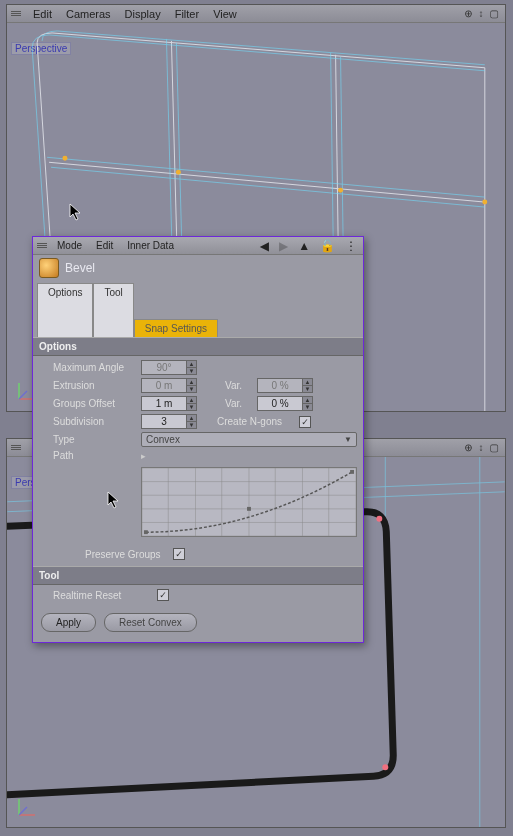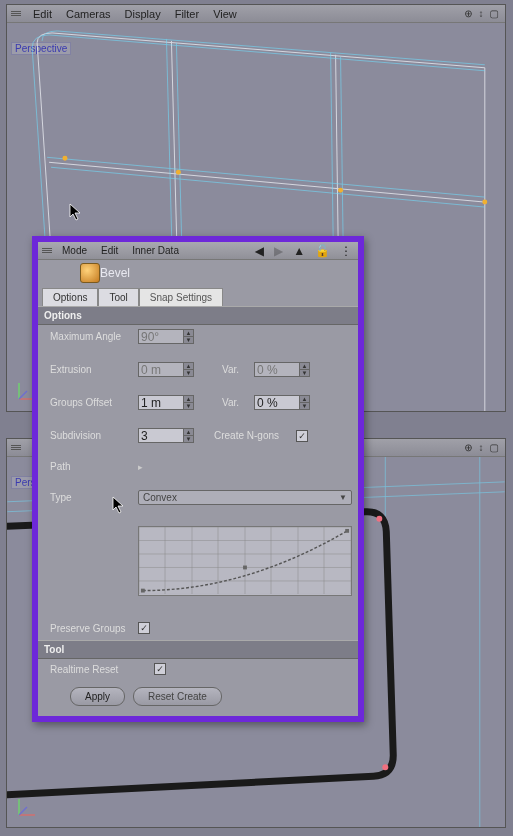--- a/index.html
+++ b/index.html
@@ -15,59 +15,59 @@
   .menubar .item{padding:0 6px; cursor:default;}
   .menubar .spacer{flex:1;}
   .menubar .arrow{font-size:10px;padding:0 2px;color:#333;}
 
   .vp-label{position:absolute;left:4px;top:37px;font-size:10px;color:#3a3ab0;background:rgba(255,255,255,0.15);padding:0 3px;border:1px solid rgba(90,90,150,0.4);}
 
   .canvas{position:absolute;left:0;top:18px;right:0;bottom:0;overflow:hidden;}
   .canvas svg{width:100%;height:100%;display:block;}
 
   
-  .dialog{position:absolute;left:32px;top:236px;width:332px;background:#9a9aa4;border:6px solid #6d28d9;box-shadow:2px 3px 8px rgba(0,0,0,0.4);}
+  .dialog{position:absolute;left:32px;top:236px;width:332px;background:#9a9aa4;border:1px solid #6d28d9;box-shadow:2px 3px 8px rgba(0,0,0,0.4);}
   .dlg-header{height:18px;background:linear-gradient(#a8a8b0,#909098);display:flex;align-items:center;font-size:10px;color:#222;padding:0 4px;gap:6px;border-bottom:1px solid #777;}
   .dlg-header .drag{width:10px;display:flex;flex-direction:column;gap:1px;}
   .dlg-header .drag span{height:1px;background:#555;}
   .dlg-header .mitem{padding:0 4px;}
   .dlg-header .spacer{flex:1;}
   .dlg-header .ico{font-size:12px;padding:0 2px;color:#222;}
 
-  .title-row{display:flex;align-items:center;padding:3px 6px;margin-left:36px;}
+  .title-row{display:flex;align-items:center;padding:3px 6px;gap:6px;}
   .tool-icon{width:20px;height:20px;border-radius:3px;background:radial-gradient(circle at 35% 35%,#ffd27a,#c47a1f);border:1px solid #7a5a20;}
   .title-row .name{font-size:12px;color:#e8e8f0;}
 
   .tabs{display:flex;gap:0;padding:0 4px;margin-top:2px;}
   .tab{font-size:10px;padding:3px 10px;border:1px solid #888;border-bottom:none;background:#c0c0c8;color:#333;}
   .tab.active{background:#dcdce2;}
-  .tab.dim{background:#e5e5e5;color:#555;}
+  .tab.dim{background:#eab308;color:#555;margin-top:36px;}
 
   .section-bar{background:#7d7d88;color:#eee;font-size:10px;font-weight:bold;padding:3px 6px;border-top:1px solid #aaa;border-bottom:1px solid #666;}
 
-  .params{padding:4px 6px 6px 12px;display:flex;flex-direction:column;gap:18px;font-size:10px;color:#ddd;}
+  .params{padding:4px 6px 6px 20px;display:flex;flex-direction:column;gap:3px;font-size:10px;color:#ddd;}
   .row{display:flex;align-items:center;gap:4px;}
   .lbl{width:84px;color:#ddd;white-space:nowrap;overflow:hidden;}
   .numfield{display:flex;align-items:center;height:15px;}
-  .numfield input{width:46px;height:15px;font-size:12px;background:#c9c9d2;border:1px solid #666;padding:0 2px;color:#222;}
+  .numfield input{width:46px;height:15px;font-size:10px;background:#c9c9d2;border:1px solid #666;padding:0 2px;color:#222;text-align:center;}
   .numfield.dim input{background:#b4b4bd;color:#777;}
   .spin{width:10px;height:15px;background:#8a8a94;border:1px solid #666;border-left:none;display:flex;flex-direction:column;}
   .spin div{flex:1;display:flex;align-items:center;justify-content:center;font-size:6px;color:#333;line-height:1;}
   .spin div:first-child{border-bottom:1px solid #666;}
   .chk{width:12px;height:12px;background:#cfcfd8;border:1px solid #555;display:flex;align-items:center;justify-content:center;font-size:9px;color:#333;}
   .sellbl{width:84px;color:#ddd;}
   .select{flex:1;height:15px;background:#aeaeb8;border:1px solid #666;display:flex;align-items:center;padding:0 4px;font-size:10px;color:#444;justify-content:space-between;border-radius:2px;}
   .select .tri{font-size:8px;color:#444;}
 
   .curve{margin:3px 0 4px 0;border:1px solid #777;background:#b8b8c2;height:70px;position:relative;}
   .curve svg{position:absolute;inset:0;}
 
   .btnrow{display:flex;gap:8px;padding:6px 8px 10px 8px;}
   .btn{flex:0 0 auto;padding:3px 14px;font-size:10px;background:linear-gradient(#b4b4be,#9a9aa4);border:1px solid #666;border-radius:9px;color:#444;}
-  .btn.primary{color:#222;margin-left:24px;}
+  .btn.primary{color:#222;}
 
   .cursor{position:absolute;width:14px;height:18px;pointer-events:none;}
   .cursor svg{width:100%;height:100%;}
 
   .axis-gizmo{position:absolute;left:6px;bottom:6px;width:28px;height:28px;}
 </style>
 </head>
 <body>
 
 <div class="viewport top">
@@ -260,29 +260,29 @@
           <div class="spin">
             <div>▲</div>
             <div>▼</div>
           </div>
         </div>
       <div style="width:12px"></div>
       <div class="lbl" style="width:78px">Create N-gons</div>
       <div class="chk">✓</div>
     </div>
     <div class="row">
-      <div class="lbl">Path</div>
-      <div style="font-size:9px;color:#ccc;">▸</div>
-    </div>
-    <div class="row">
       <div class="sellbl">Type</div>
       <div class="select">
         <span>Convex</span>
           <span class="tri">▼</span>
       </div>
+    </div>
+    <div class="row">
+      <div class="lbl">Path</div>
+      <div style="font-size:9px;color:#ccc;">▸</div>
     </div>
     <div class="row">
       <div style="width:84px"></div>
       <div class="curve" style="flex:1">
         <svg viewBox="0 0 220 70">
           <g stroke="#888" stroke-width="0.5">
             <line x1="0" y1="0" x2="220" y2="0"></line>
               <line x1="0" y1="14" x2="220" y2="14"></line>
               <line x1="0" y1="28" x2="220" y2="28"></line>
               <line x1="0" y1="42" x2="220" y2="42"></line>
@@ -298,35 +298,35 @@
               <line x1="192" y1="0" x2="192" y2="70"></line>
               <line x1="220" y1="0" x2="220" y2="70"></line>
           </g>
           <path d="M4 66 Q110 66 216 4" fill="none" stroke="#555" stroke-width="1.5" stroke-dasharray="3 2"></path>
           <rect x="2" y="64" width="4" height="4" fill="#666"></rect>
           <rect x="108" y="40" width="4" height="4" fill="#666"></rect>
           <rect x="214" y="2" width="4" height="4" fill="#666"></rect>
         </svg>
       </div>
     </div>
-    <div class="row" style="margin-top:4px;">
+    <div class="row" style="margin-top:4px;margin-left:32px;">
       <div class="lbl">Preserve Groups</div>
       <div class="chk">✓</div>
     </div>
   </div>
 
   <div class="section-bar">Tool</div>
   <div class="params">
     <div class="row">
       <div class="lbl" style="width:100px">Realtime Reset</div>
       <div class="chk">✓</div>
     </div>
   </div>
   <div class="btnrow">
     <div class="btn primary">Apply</div>
-    <div class="btn">Reset Create</div>
+    <div class="btn">Reset Convex</div>
   </div>
   <div class="cursor" style="left:74px;top:254px;">
     <svg viewBox="0 0 14 18">
         <path d="M1 1 L1 14 L4 11 L7 17 L9 16 L6 10 L11 10 Z" fill="#000" stroke="#fff" stroke-width="0.8"></path>
       </svg>
   </div>
 </div>
 
 </body></html>

